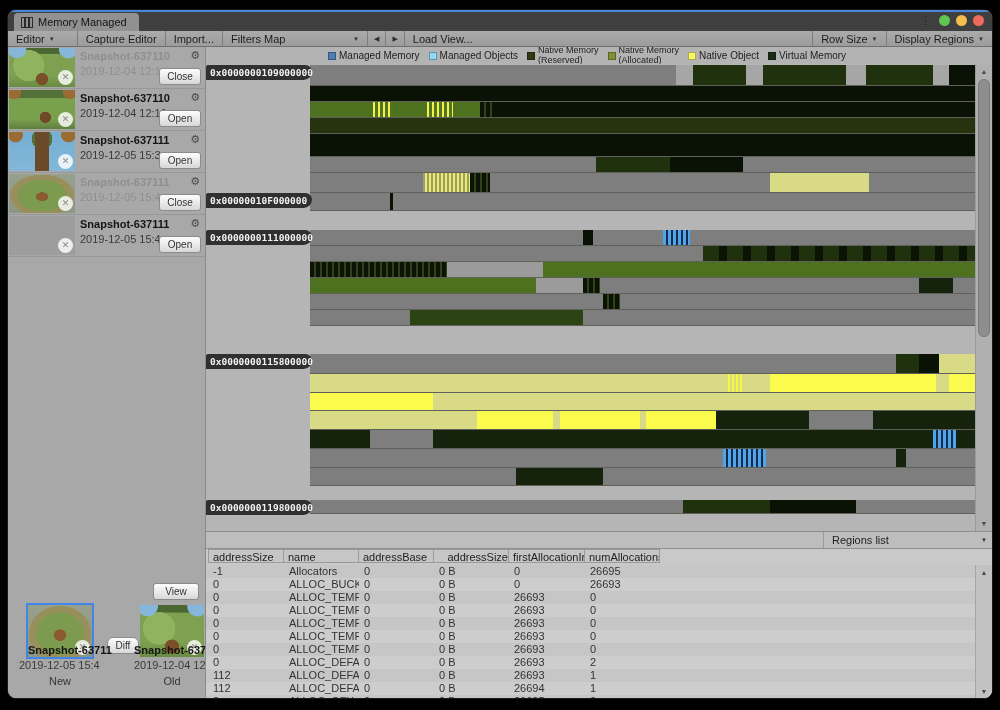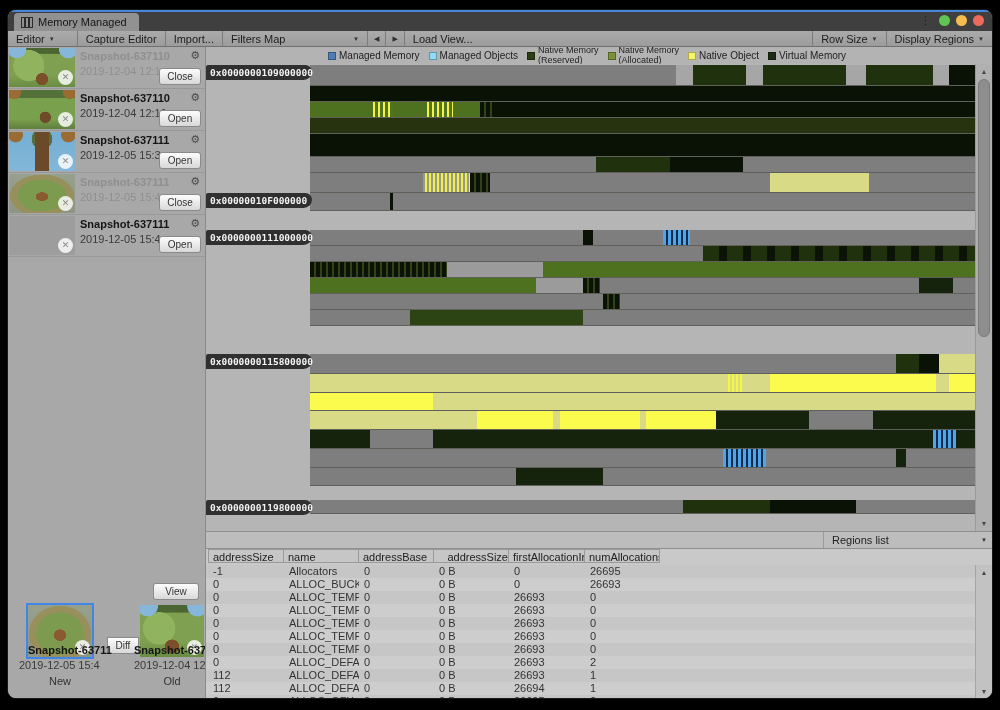--- a/index.html
+++ b/index.html
@@ -77,21 +77,21 @@
   .swap-btn{position:absolute;right:6px;top:536px;width:44px;height:15px;font-size:10px;color:#333;
     background:linear-gradient(#fdfdfd,#d8d8d8);border:1px solid #8a8a8a;border-radius:3px;
     display:flex;align-items:center;justify-content:center;}
   .diff-thumb{position:absolute;width:64px;height:52px;overflow:hidden;}
   .diff-thumb.sel{outline:2px solid #4285e8;}
   .diff-name{position:absolute;font-size:11px;font-weight:bold;color:#151515;width:84px;
     white-space:nowrap;overflow:hidden;}
   .diff-date{position:absolute;font-size:11px;color:#3a3a3a;width:90px;white-space:nowrap;overflow:hidden;}
   .diff-tag{position:absolute;font-size:11px;color:#333;width:64px;text-align:center;}
   .diff-btn{position:absolute;left:99px;top:590px;width:30px;height:15px;font-size:10px;color:#333;
-    background:linear-gradient(#fdfdfd,#d8d8d8);border:1px solid #8a8a8a;border-radius:0;
+    background:linear-gradient(#fdfdfd,#d8d8d8);border:1px solid #8a8a8a;border-radius:6px;
     display:flex;align-items:center;justify-content:center;}
   
   .map-wrap{position:relative;height:467px;background:#b5b5b5;flex:none;overflow:hidden;}
   .map-scroll{position:absolute;right:0;top:0;bottom:0;width:16px;background:#b0b0b0;border-left:1px solid #9a9a9a;}
   .sarrow{position:absolute;left:0;right:0;height:13px;font-size:7px;color:#4a4a4a;text-align:center;line-height:13px;}
   .sthumb{position:absolute;left:2px;right:2px;top:15px;height:256px;background:#8e8e8e;
     border:1px solid #7a7a7a;border-radius:7px;}
   .map-groups{position:absolute;left:0;top:0;right:16px;}
   .mgroup{position:relative;}
   .mlabel{position:absolute;left:0;top:0;width:102px;height:15px;background:#303030;color:#f2f2f2;

